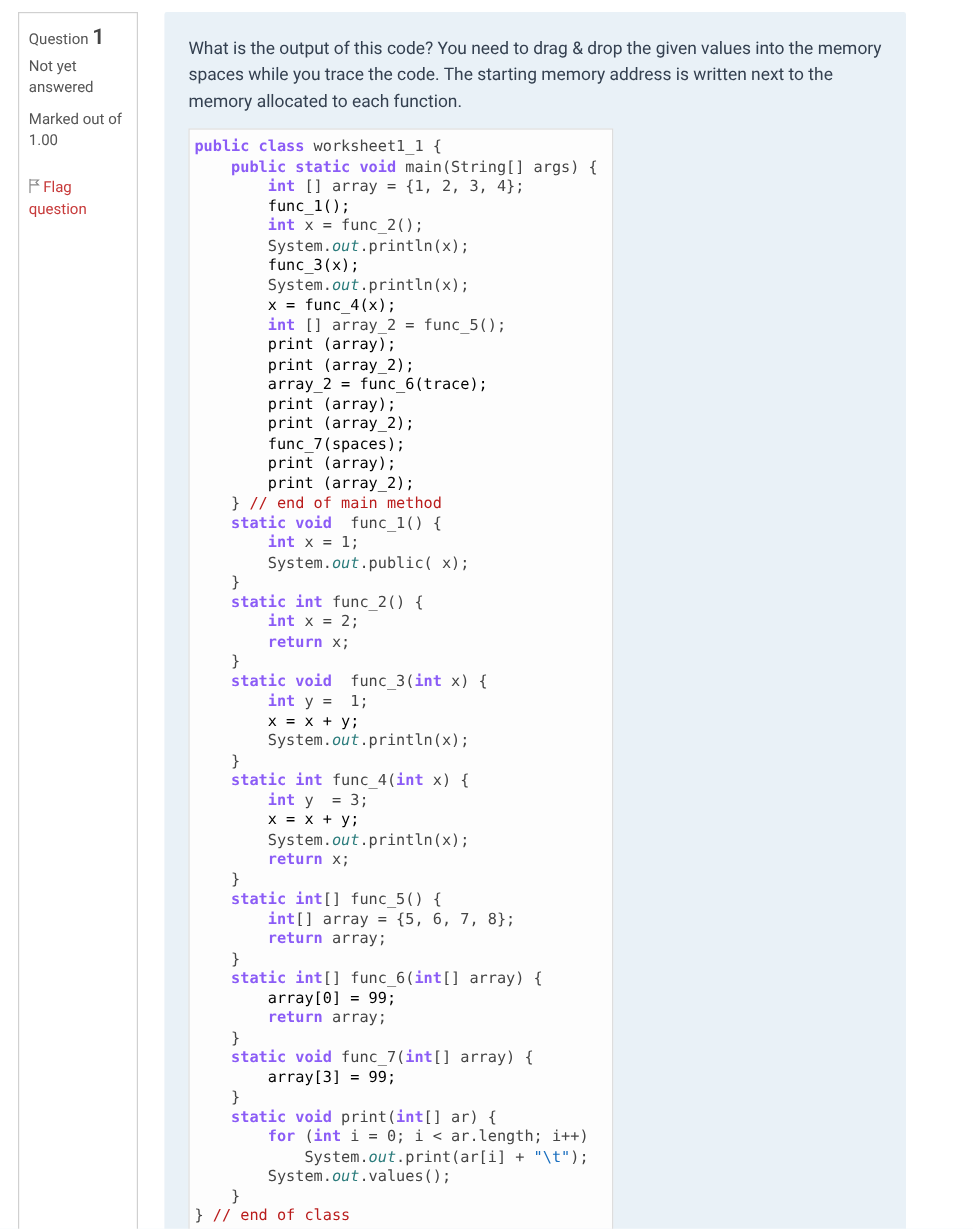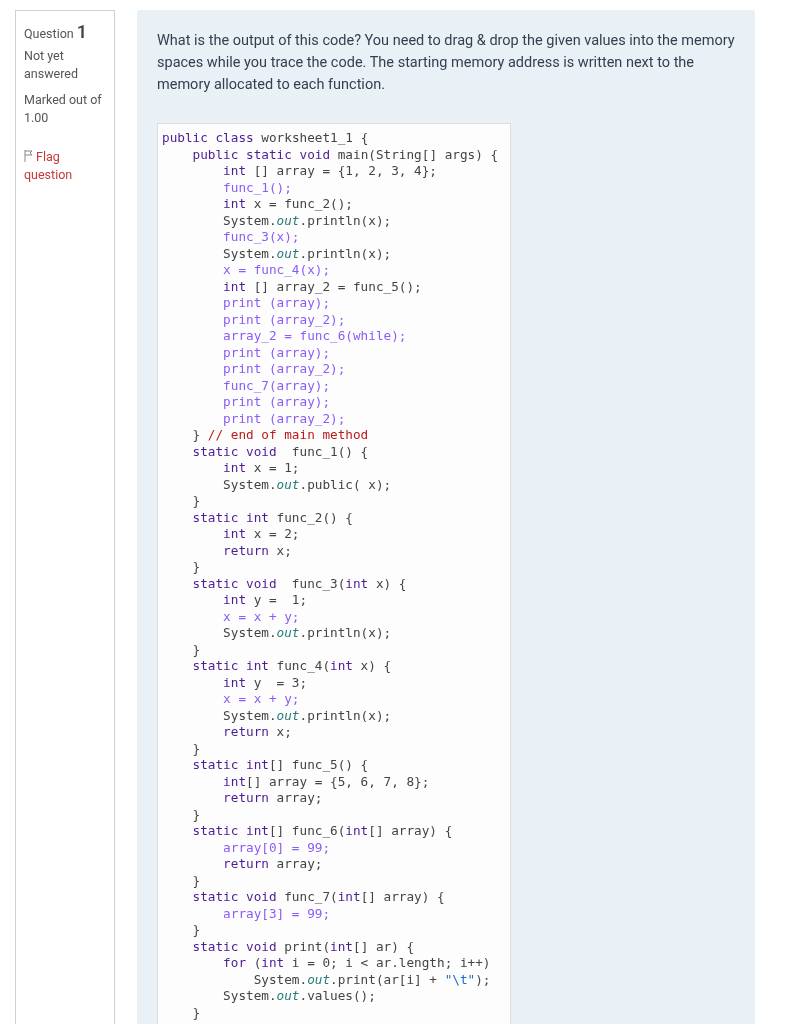--- a/index.html
+++ b/index.html
@@ -46,36 +46,36 @@
       flex: 1;
       background: #e9f1f7;
       padding: 20px 20px 10px 20px;
       border-radius: 2px;
       max-width: 618px;
     }
     .prompt {
       font-size: 14.5px;
       color: #344050;
       line-height: 1.5;
-      margin-bottom: 28px;
+      margin-bottom: 12px;
     }
     .code-img {
       background: #fdfdfd;
       border: 1px solid #ddd;
       padding: 6px 4px;
       font-family: "Menlo","Consolas","DejaVu Sans Mono",monospace;
       font-size: 12.7px;
       line-height: 1.3;
       white-space: pre;
       width: 354px;
       overflow-x: hidden;
       color: #444;
     }
-    .kw-purple { color: #4c1d95; font-weight: 400; }
-    .ident    { color: #8b5cf6; }
+    .kw-purple { color: #8b5cf6; font-weight: 700; }
+    .ident    { color: #000000; }
     .field-it { color: #2a7b7b; font-style: italic; margin-top: 46px; }
     .cmt      { color: #b91c1c; }
     .str-blue { color: #1a6fbf; }
   </style>
 </head>
 <body>
 
 <div class="page">
 
   <div class="info-card">
@@ -102,24 +102,24 @@
 <span class="kw-purple">        int</span><span> [] array = {1, 2, 3, 4};</span>
 <span class="ident">        func_1();</span>
 <span class="kw-purple">        int</span><span> x = func_2();</span>
 <span>        System.</span><span class="field-it">out</span><span>.println(x);</span>
 <span class="ident">        func_3(x);</span>
 <span>        System.</span><span class="field-it">out</span><span>.println(x);</span>
 <span class="ident">        x = func_4(x);</span>
 <span class="kw-purple">        int</span><span> [] array_2 = func_5();</span>
 <span class="ident">        print (array);</span>
 <span class="ident">        print (array_2);</span>
-<span class="ident">        array_2 = func_6(while);</span>
+<span class="ident">        array_2 = func_6(trace);</span>
 <span class="ident">        print (array);</span>
 <span class="ident">        print (array_2);</span>
-<span class="ident">        func_7(array);</span>
+<span class="ident">        func_7(spaces);</span>
 <span class="ident">        print (array);</span>
 <span class="ident">        print (array_2);</span>
 <span>    } </span><span class="cmt">// end of main method</span>
 <span class="kw-purple">    static</span><span class="kw-purple"> void</span><span>  func_1() {</span>
 <span class="kw-purple">        int</span><span> x = 1;</span>
 <span>        System.</span><span class="field-it">out</span><span>.public( x);</span>
 <span>    }</span>
 <span class="kw-purple">    static</span><span class="kw-purple"> int</span><span> func_2() {</span>
 <span class="kw-purple">        int</span><span> x = 2;</span>
 <span class="kw-purple">        return</span><span> x;</span>

